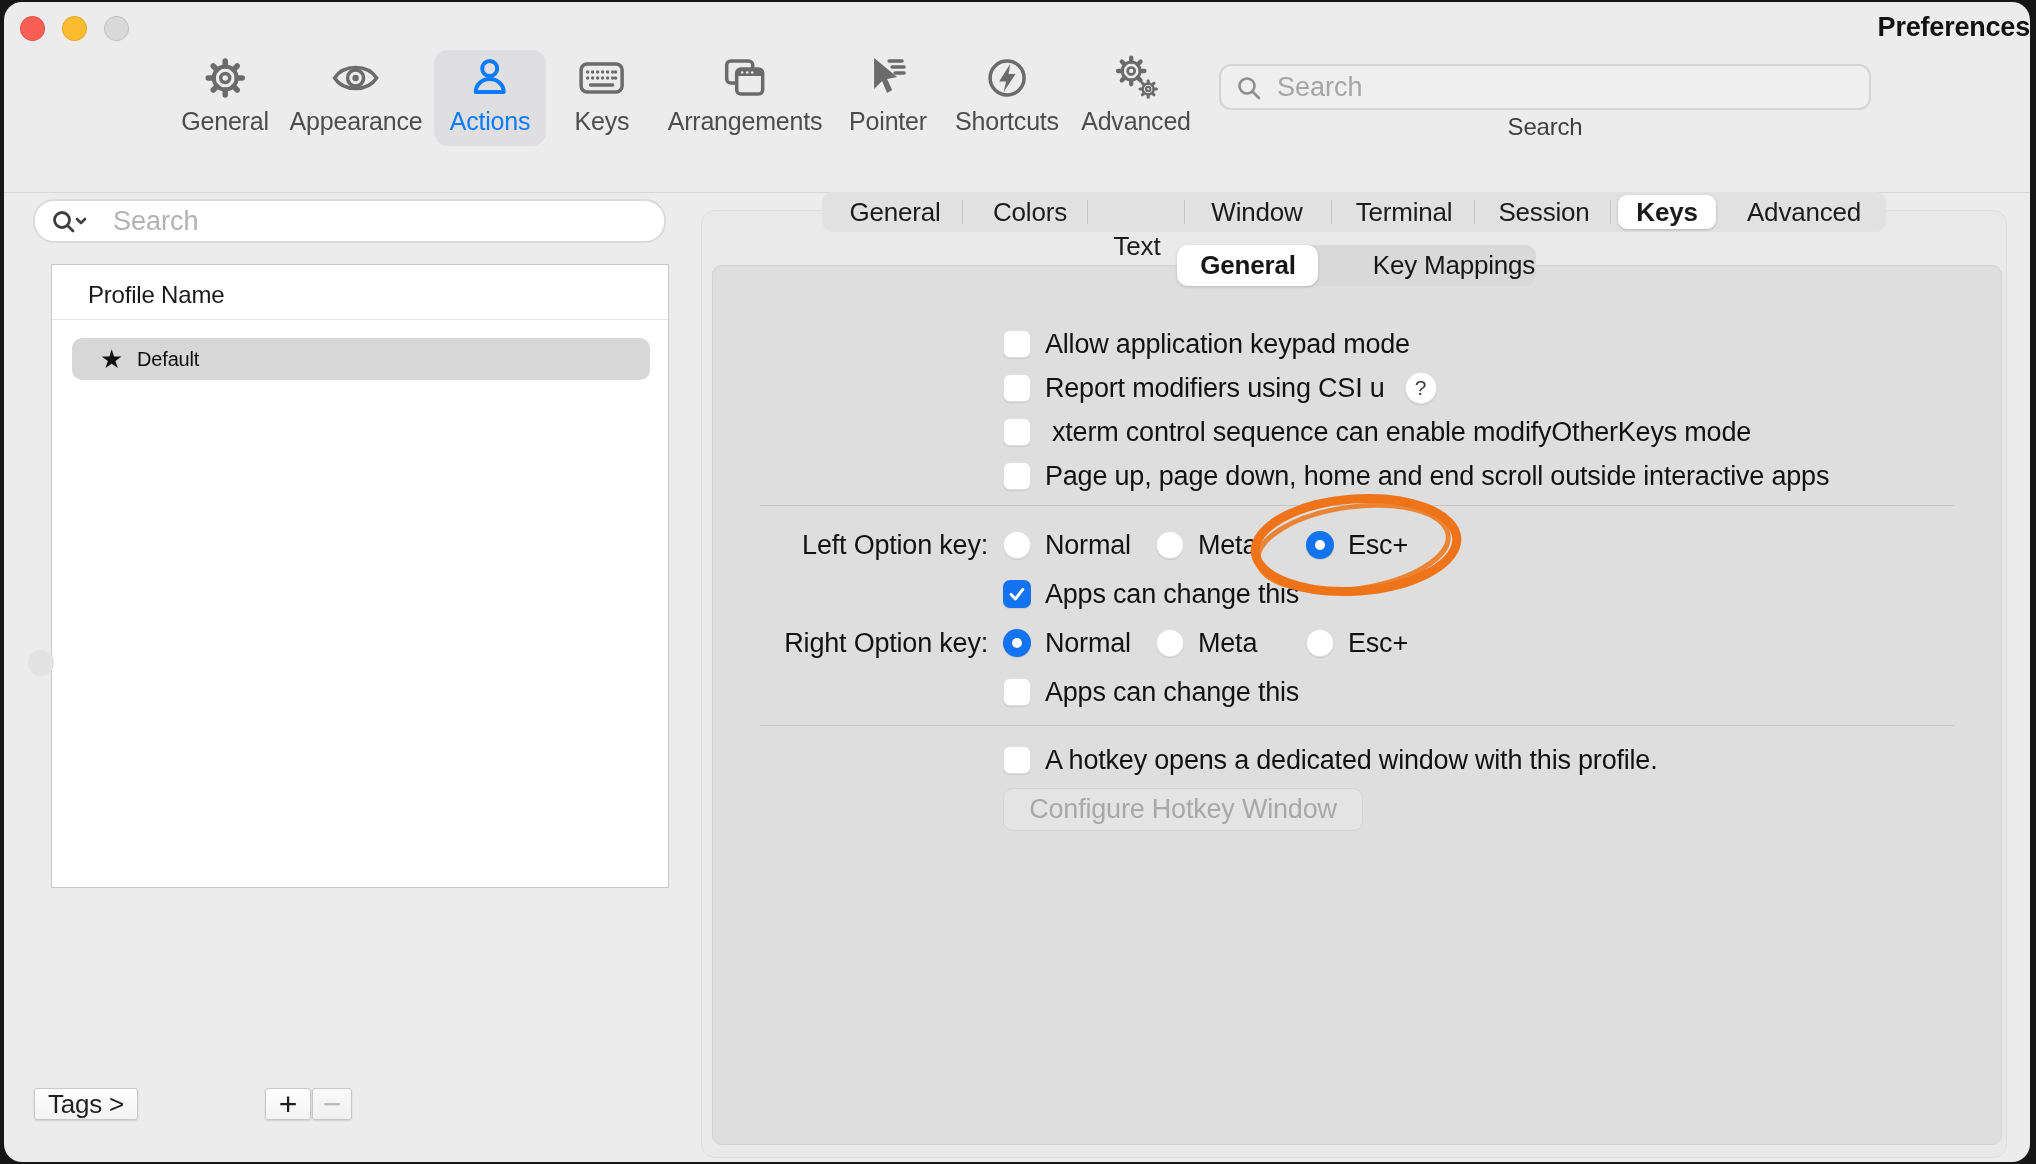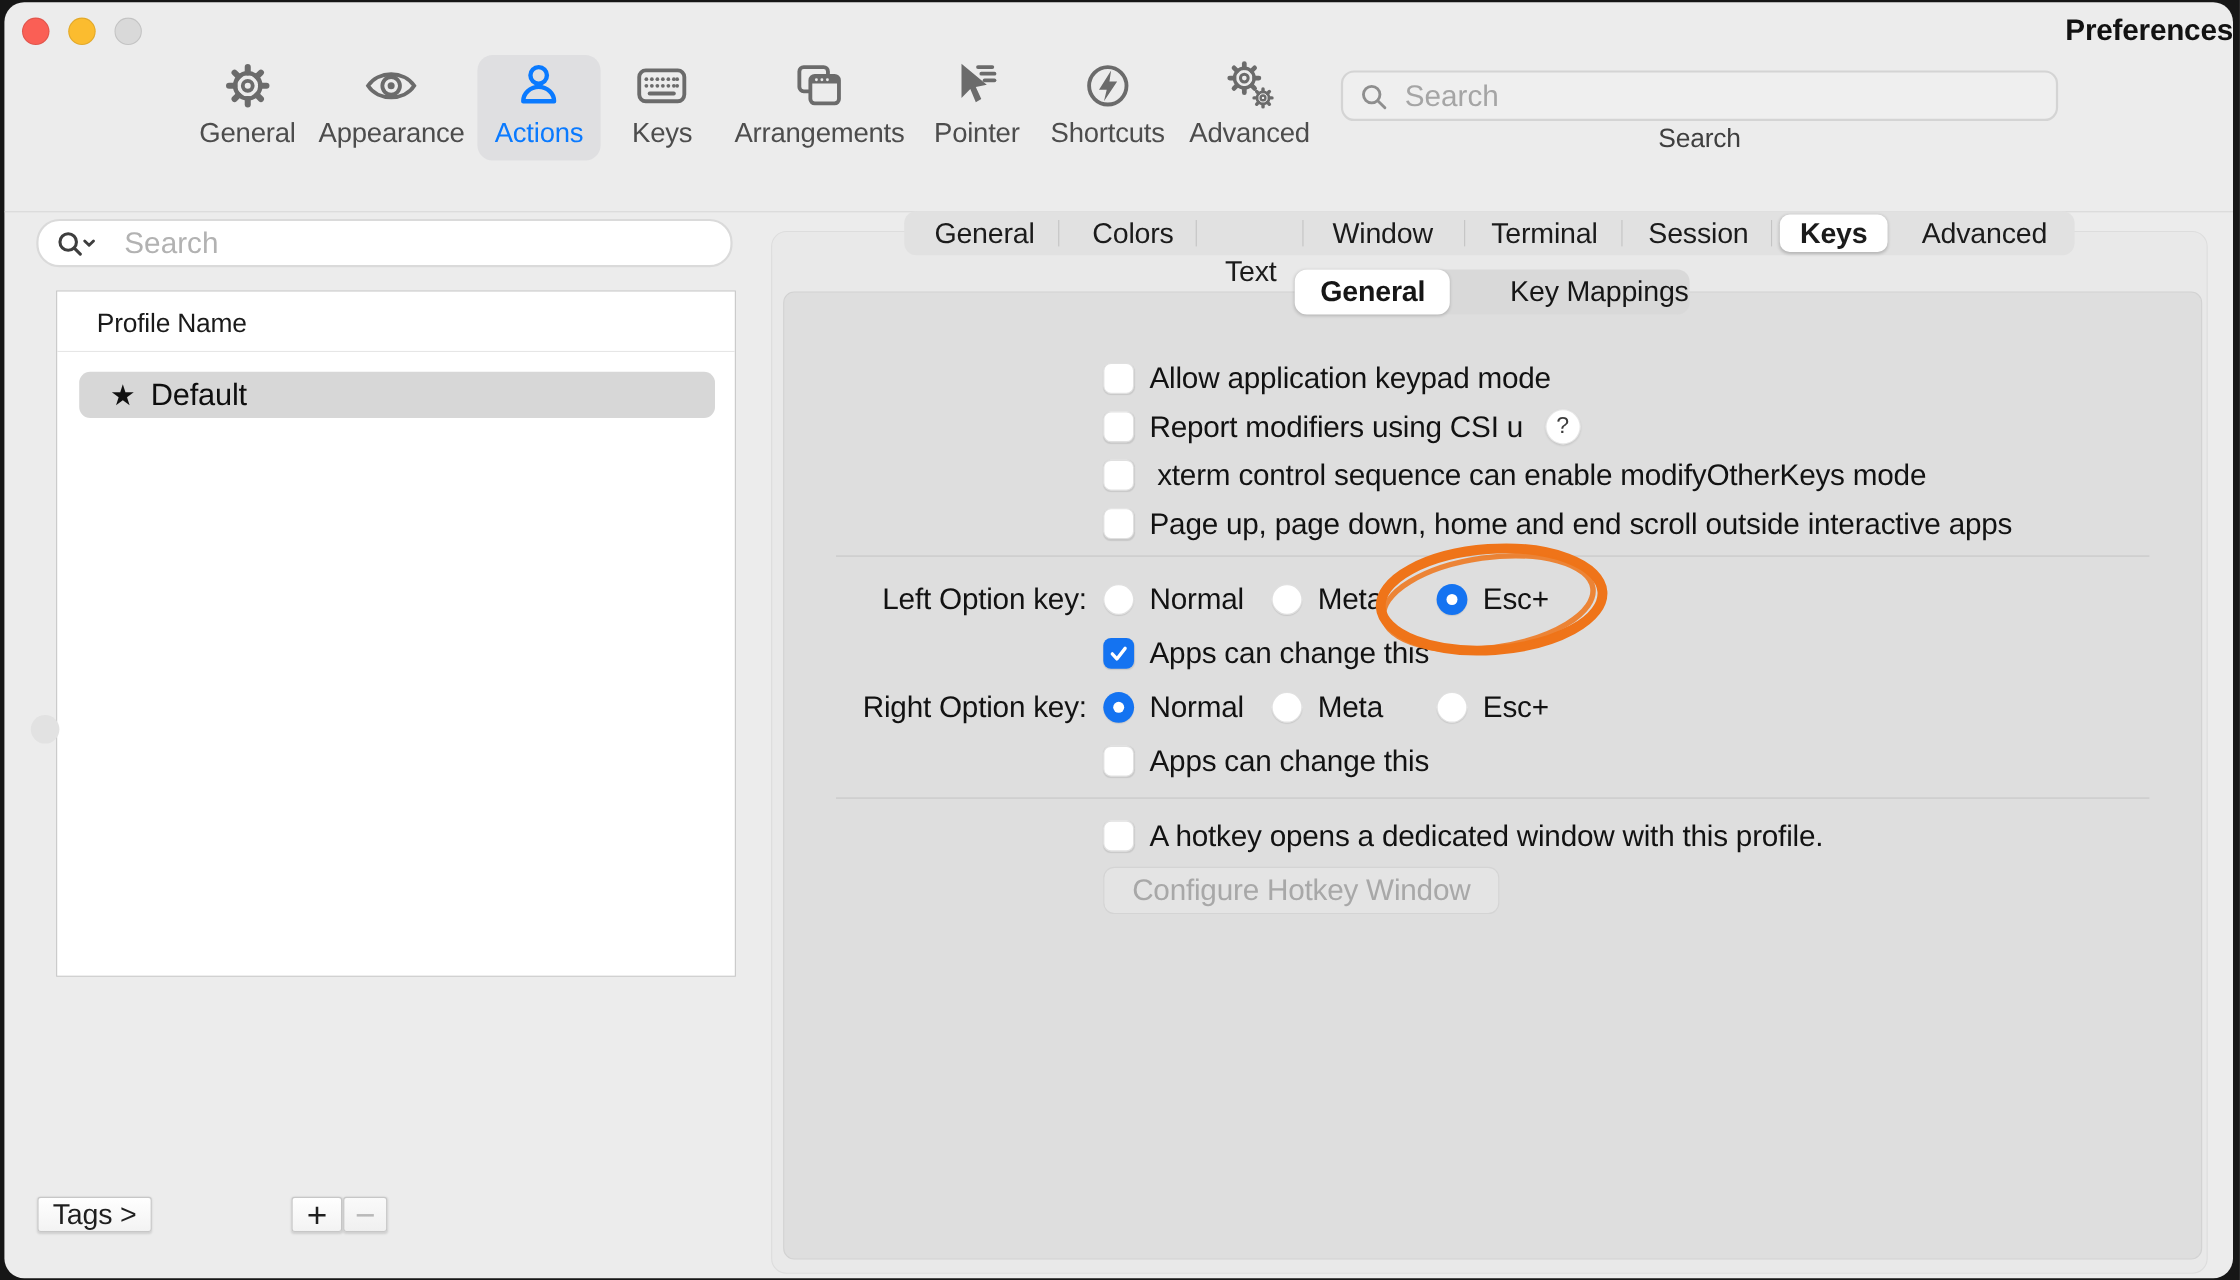--- a/index.html
+++ b/index.html
@@ -21,21 +21,21 @@
   .toolbar-div{position:absolute;left:0;top:190px;width:100%;height:1px;background:#D8D8D8;}
 
   
   .ssearch{position:absolute;left:29px;top:197px;width:633px;height:44px;border-radius:21px;border:2px solid #DADADA;background:#FFF;box-sizing:border-box;font-size:27px;color:#333;padding:0 16px 0 78px;outline:none;font-family:inherit;}
   .ssearch::placeholder{color:#B2B2B2;}
   .plist{position:absolute;left:47px;top:262px;width:618px;height:624px;background:#FFF;border:1px solid #C6C6C6;box-sizing:border-box;}
   .plist-header{position:absolute;left:36px;top:16px;font-size:24px;color:#1A1A1A;}
   .plist-hdiv{position:absolute;left:0;top:54px;width:100%;height:1px;background:#E6E6E6;}
   .prow{position:absolute;left:20px;top:73px;width:578px;height:42px;background:#D7D7D7;border-radius:10px;display:flex;align-items:center;gap:14px;padding-left:28px;box-sizing:border-box;}
   .prow .star{font-size:26px;color:#111;}
-  .prow .pname{font-size:28px;color:#0E0E0E;}
+  .prow .pname{font-size:20px;color:#0E0E0E;}
   .split-dot{position:absolute;left:24px;top:648px;width:26px;height:26px;border-radius:50%;background:#E2E2E2;}
   .footbtn{position:absolute;top:1086px;height:32px;background:linear-gradient(180deg,#FFFFFF,#F3F3F3);border:1px solid #C7C7C7;border-radius:3px;box-shadow:0 1px 2px rgba(0,0,0,0.12);box-sizing:border-box;display:flex;align-items:center;justify-content:center;font-size:26px;color:#1F1F1F;cursor:default;}
 
   
   .outer-panel{position:absolute;left:697px;top:208px;width:1306px;height:948px;background:#E9E9E9;border:1px solid #DDDDDD;border-radius:14px;box-sizing:border-box;}
   .inner-panel{position:absolute;left:708px;top:263px;width:1290px;height:880px;background:#DEDEDE;border:1px solid #D2D2D2;border-radius:10px;box-sizing:border-box;}
   .tabbar{position:absolute;left:818px;top:190px;width:1064px;height:40px;background:#E1E1E1;border-radius:11px;}
   .tab{position:absolute;top:190px;height:40px;line-height:40px;transform:translateX(-50%);font-size:26px;color:#1B1B1B;cursor:default;}
   .tabsep{position:absolute;top:198px;width:1px;height:24px;background:#C4C4C4;}
   .tabpill{position:absolute;left:1614px;top:193px;width:98px;height:34px;background:#FFFFFF;border-radius:9px;box-shadow:0 1px 3px rgba(0,0,0,0.20);}

